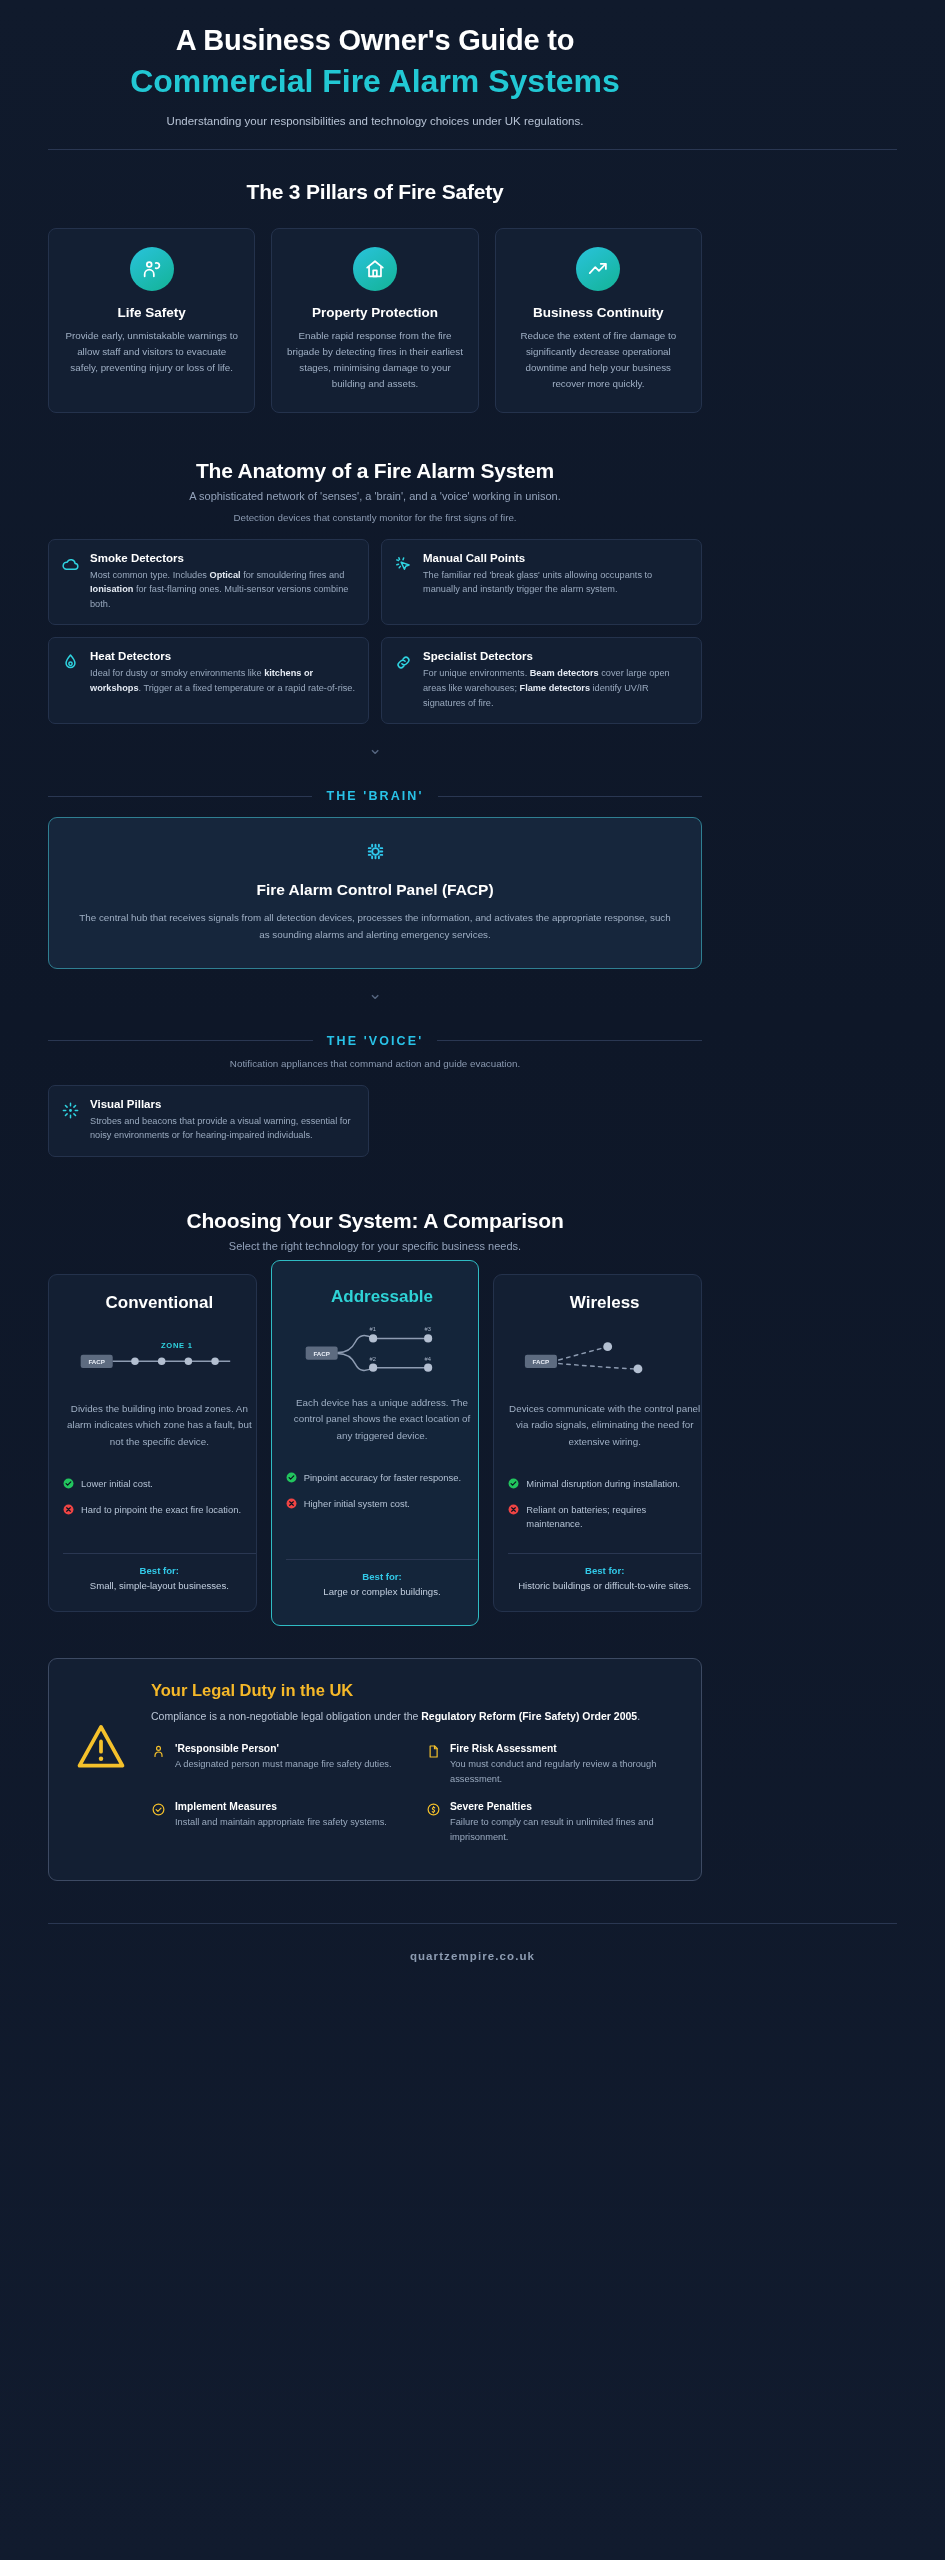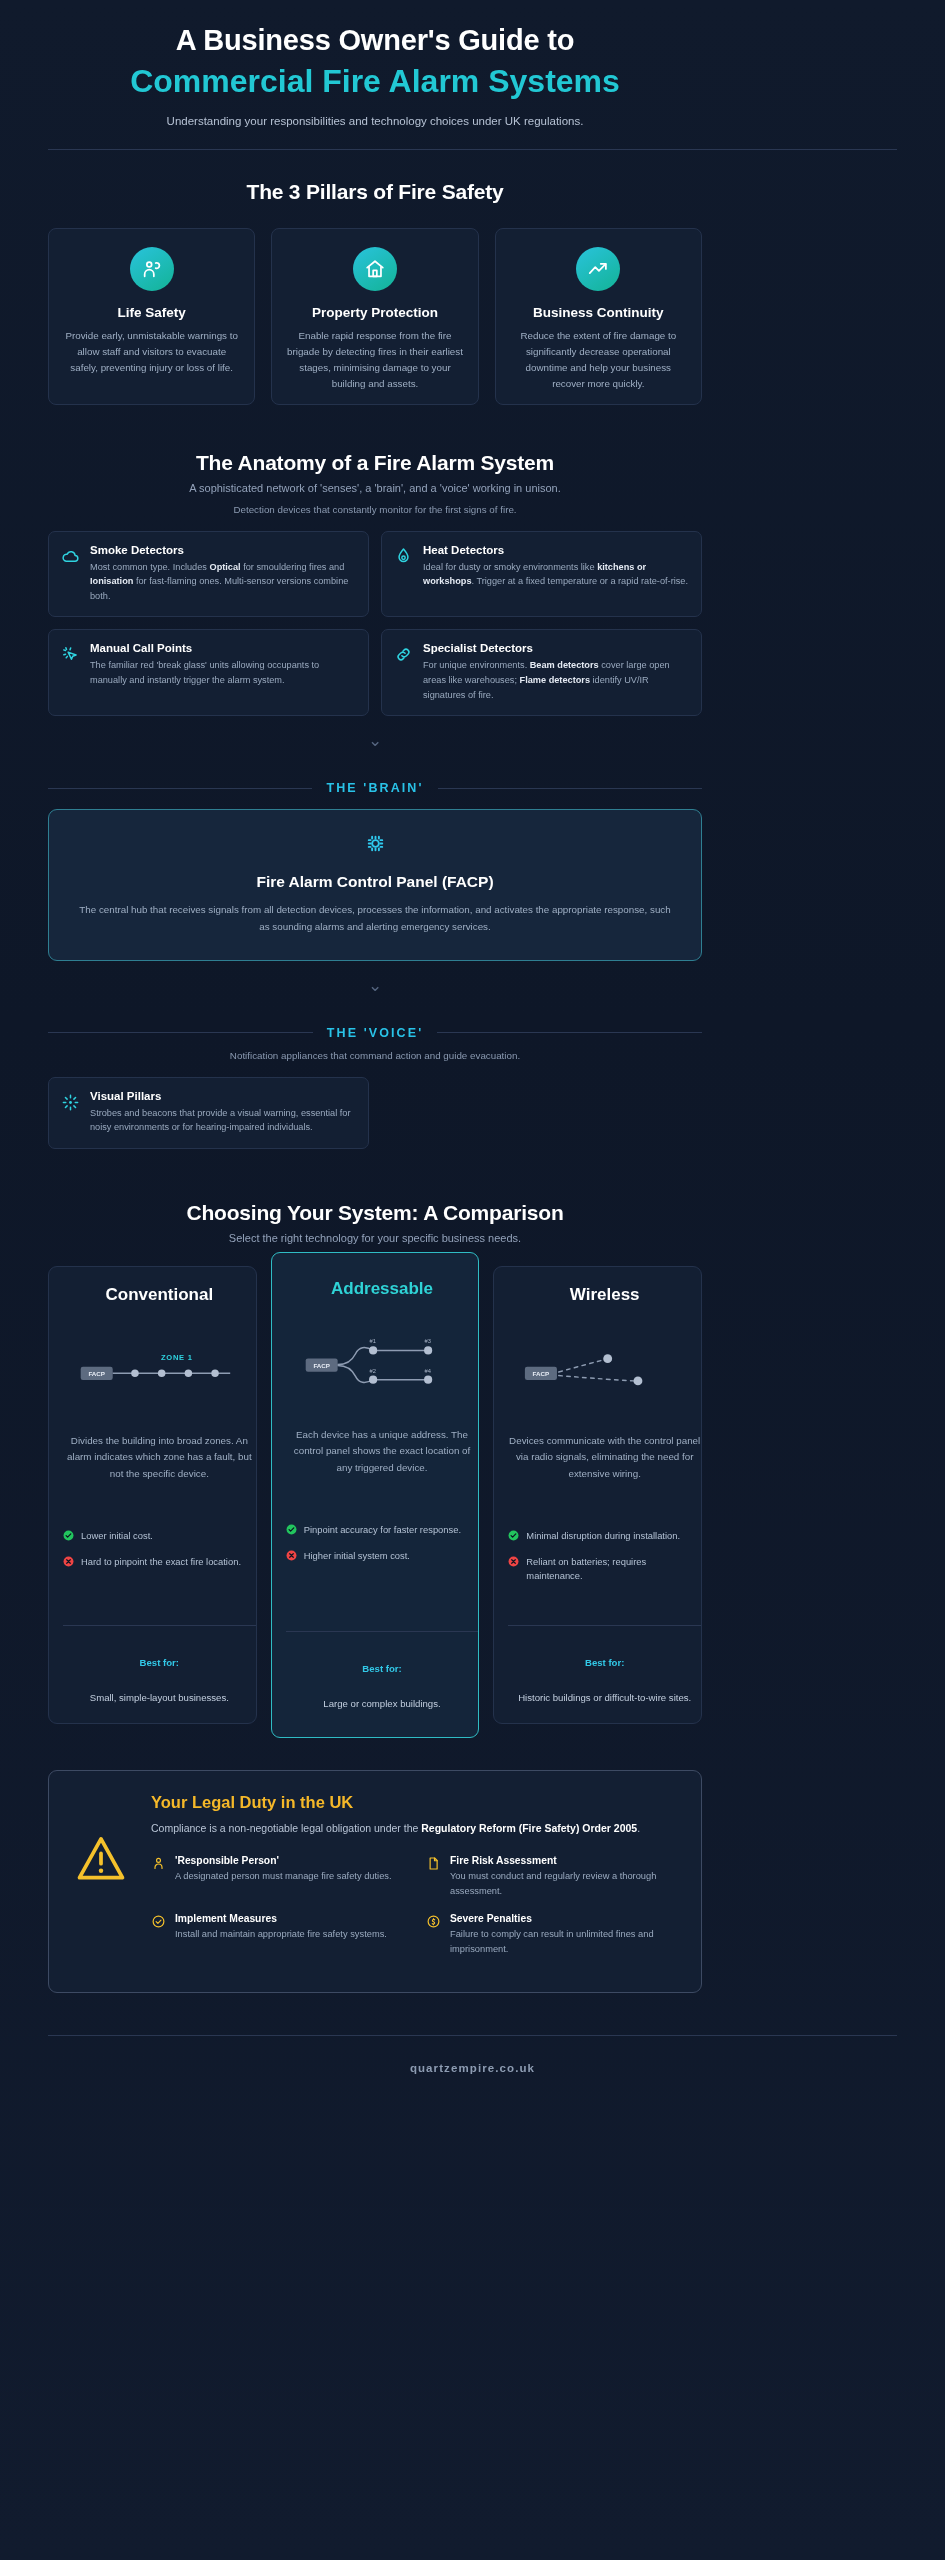--- a/index.html
+++ b/index.html
@@ -49,21 +49,21 @@
   
   .pillars-wrap { padding-top: 30px; }
   .pillars {
     display: flex; gap: 16px; margin-top: 24px;
   }
   .pillar {
     flex: 1;
     background: #131f33;
     border: 1px solid #24324c;
     border-radius: 8px;
-    padding: 18px 14px 12px 14px;
+    padding: 18px 14px 20px 14px;
     text-align: center;
   }
   .pillar-icon {
     width: 44px; height: 44px; border-radius: 50%;
     background: linear-gradient(145deg, #29c3dc 0%, #13b396 100%);
     margin: 0 auto 14px auto;
     display: flex; align-items: center; justify-content: center;
   }
   .pillar-icon svg { width: 22px; height: 22px; }
   .pillar-title { font-size: 13.5px; font-weight: bold; color: #ffffff; }
@@ -130,21 +130,21 @@
   .compare-wrap { padding-top: 52px; }
   .compare {
     display: flex; gap: 14px; margin-top: 22px; align-items: stretch;
   }
   .cmp {
     flex: 1;
     background: #131f33;
     border: 1px solid #24324c;
     border-radius: 9px;
     padding: 18px 0 18px 14px;
-    display: flex; flex-direction: column; gap: 20px;
+    display: flex; flex-direction: column;
   }
   .cmp.featured {
     background: #14253a;
     border: 1px solid #2fbcc4;
     margin-top: -14px;
     margin-bottom: -14px;
     padding-top: 26px; padding-bottom: 26px;
   }
   .cmp-title {
     text-align: center; font-size: 17px; font-weight: bold; color: #ffffff;
@@ -276,40 +276,40 @@
         </div>
         <div class="sense-body">
           <div class="sense-title">Smoke Detectors</div>
           <div class="sense-desc">Most common type. Includes <b>Optical</b> for smouldering fires and <b>Ionisation</b> for fast-flaming ones. Multi-sensor versions combine both.</div>
         </div>
       </div>
 
       <div class="sense-card">
         <div class="sense-ico">
           <svg viewBox="0 0 24 24" fill="none" stroke="#2fd3e0" stroke-width="1.9" stroke-linecap="round" stroke-linejoin="round">
+            <path d="M9 9l10 3.6-4.2 1.6L13.2 18z"></path>
+            <path d="M6.2 3.4 7 5.6M3.4 6.2 5.6 7M3.6 12.4l2.2-.7M6.6 16.2 8 14.4M12.2 3.8l-.8 2.2"></path>
+          </svg>
+        </div>
+        <div class="sense-body">
+          <div class="sense-title">Manual Call Points</div>
+          <div class="sense-desc">The familiar red 'break glass' units allowing occupants to manually and instantly trigger the alarm system.</div>
+        </div>
+      </div>
+
+      <div class="sense-card">
+        <div class="sense-ico">
+          <svg viewBox="0 0 24 24" fill="none" stroke="#2fd3e0" stroke-width="1.9" stroke-linecap="round" stroke-linejoin="round">
             <path d="M12 2.6c3.4 4 5.6 6.4 5.6 10.1A5.6 5.6 0 0 1 12 18.4a5.6 5.6 0 0 1-5.6-5.7C6.4 9 8.6 6.6 12 2.6z"></path>
             <circle cx="12" cy="13.6" r="2.1"></circle>
           </svg>
         </div>
         <div class="sense-body">
           <div class="sense-title">Heat Detectors</div>
           <div class="sense-desc">Ideal for dusty or smoky environments like <b>kitchens or workshops</b>. Trigger at a fixed temperature or a rapid rate-of-rise.</div>
-        </div>
-      </div>
-
-      <div class="sense-card">
-        <div class="sense-ico">
-          <svg viewBox="0 0 24 24" fill="none" stroke="#2fd3e0" stroke-width="1.9" stroke-linecap="round" stroke-linejoin="round">
-            <path d="M9 9l10 3.6-4.2 1.6L13.2 18z"></path>
-            <path d="M6.2 3.4 7 5.6M3.4 6.2 5.6 7M3.6 12.4l2.2-.7M6.6 16.2 8 14.4M12.2 3.8l-.8 2.2"></path>
-          </svg>
-        </div>
-        <div class="sense-body">
-          <div class="sense-title">Manual Call Points</div>
-          <div class="sense-desc">The familiar red 'break glass' units allowing occupants to manually and instantly trigger the alarm system.</div>
         </div>
       </div>
 
       <div class="sense-card">
         <div class="sense-ico">
           <svg viewBox="0 0 24 24" fill="none" stroke="#2fd3e0" stroke-width="1.9" stroke-linecap="round" stroke-linejoin="round">
             <path d="M10 13.5a3.6 3.6 0 0 0 5.4.4l2.3-2.3a3.6 3.6 0 0 0-5.1-5.1L11.3 7.8"></path>
             <path d="M14 10.5a3.6 3.6 0 0 0-5.4-.4l-2.3 2.3a3.6 3.6 0 0 0 5.1 5.1l1.3-1.3"></path>
           </svg>
         </div>

